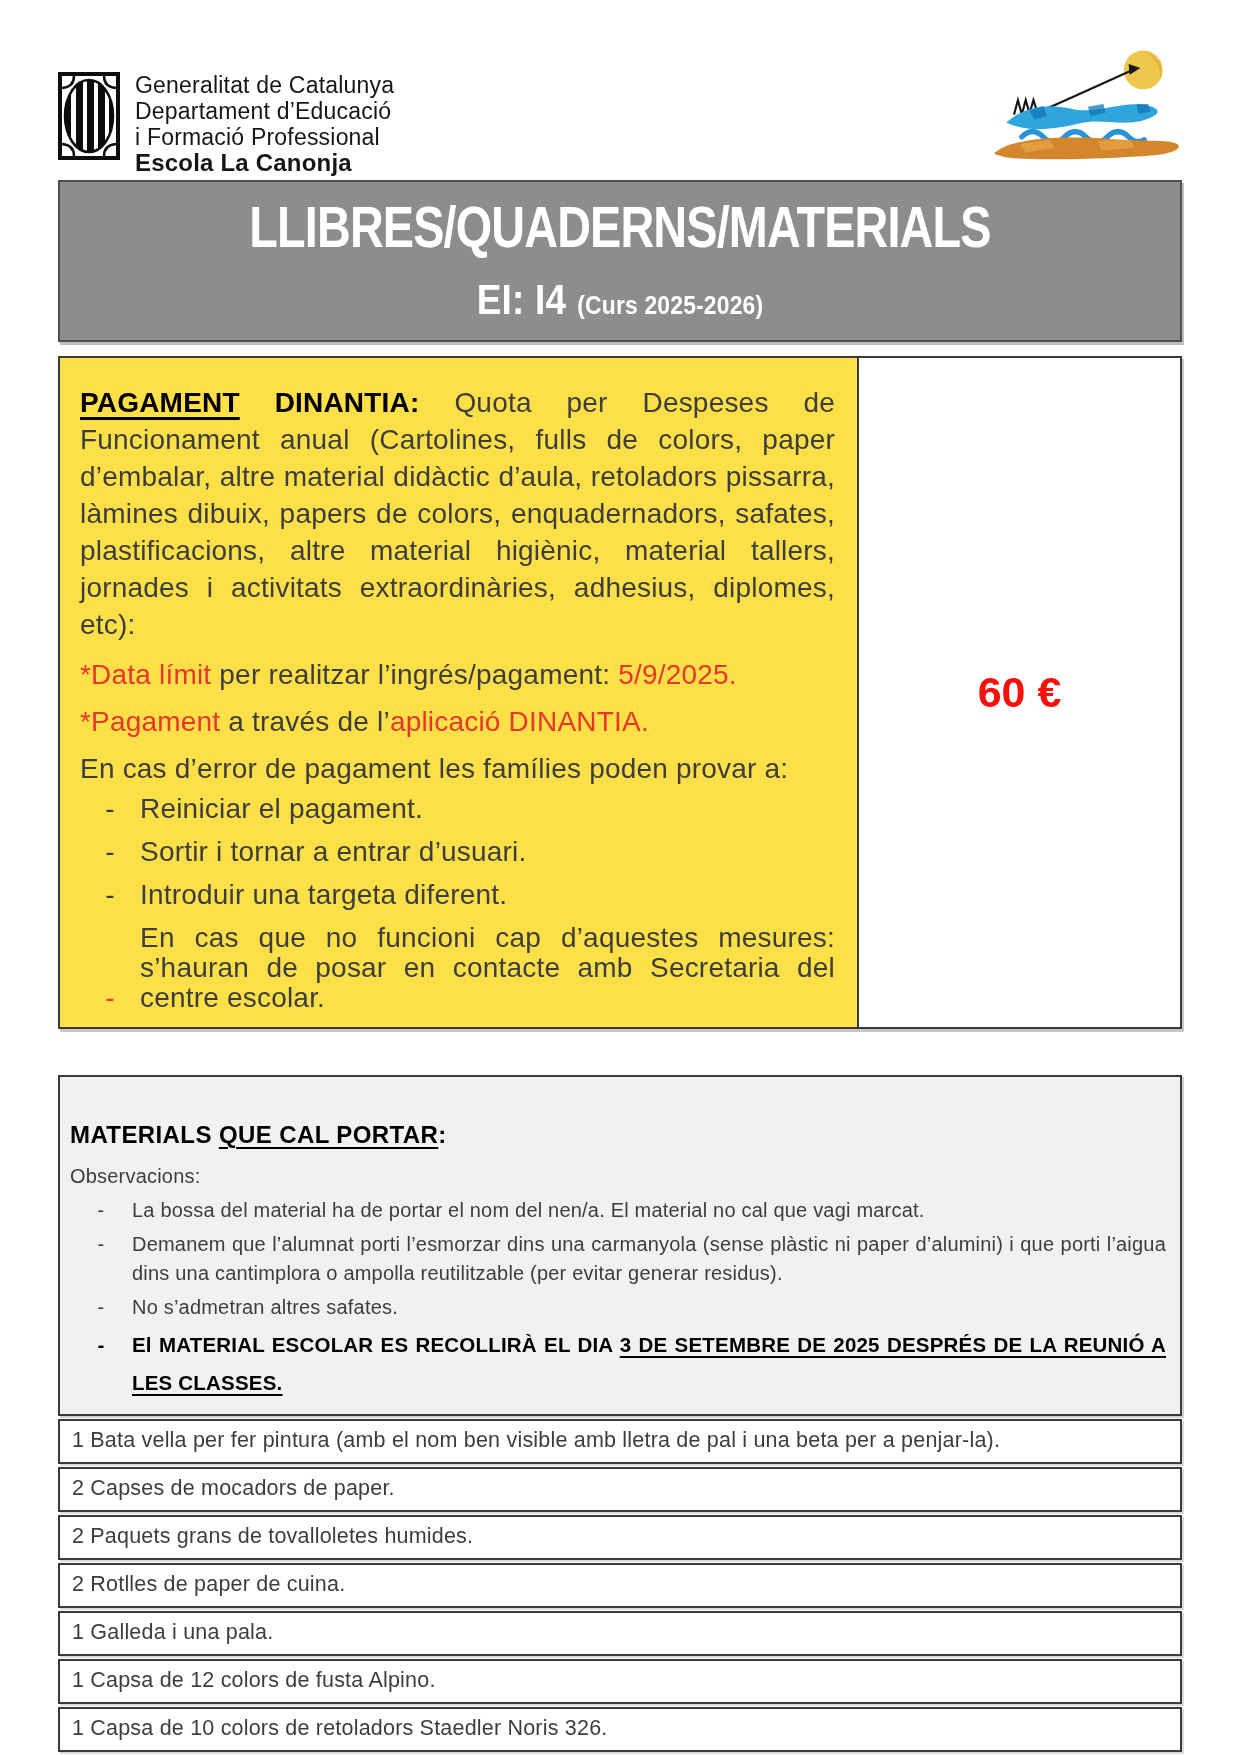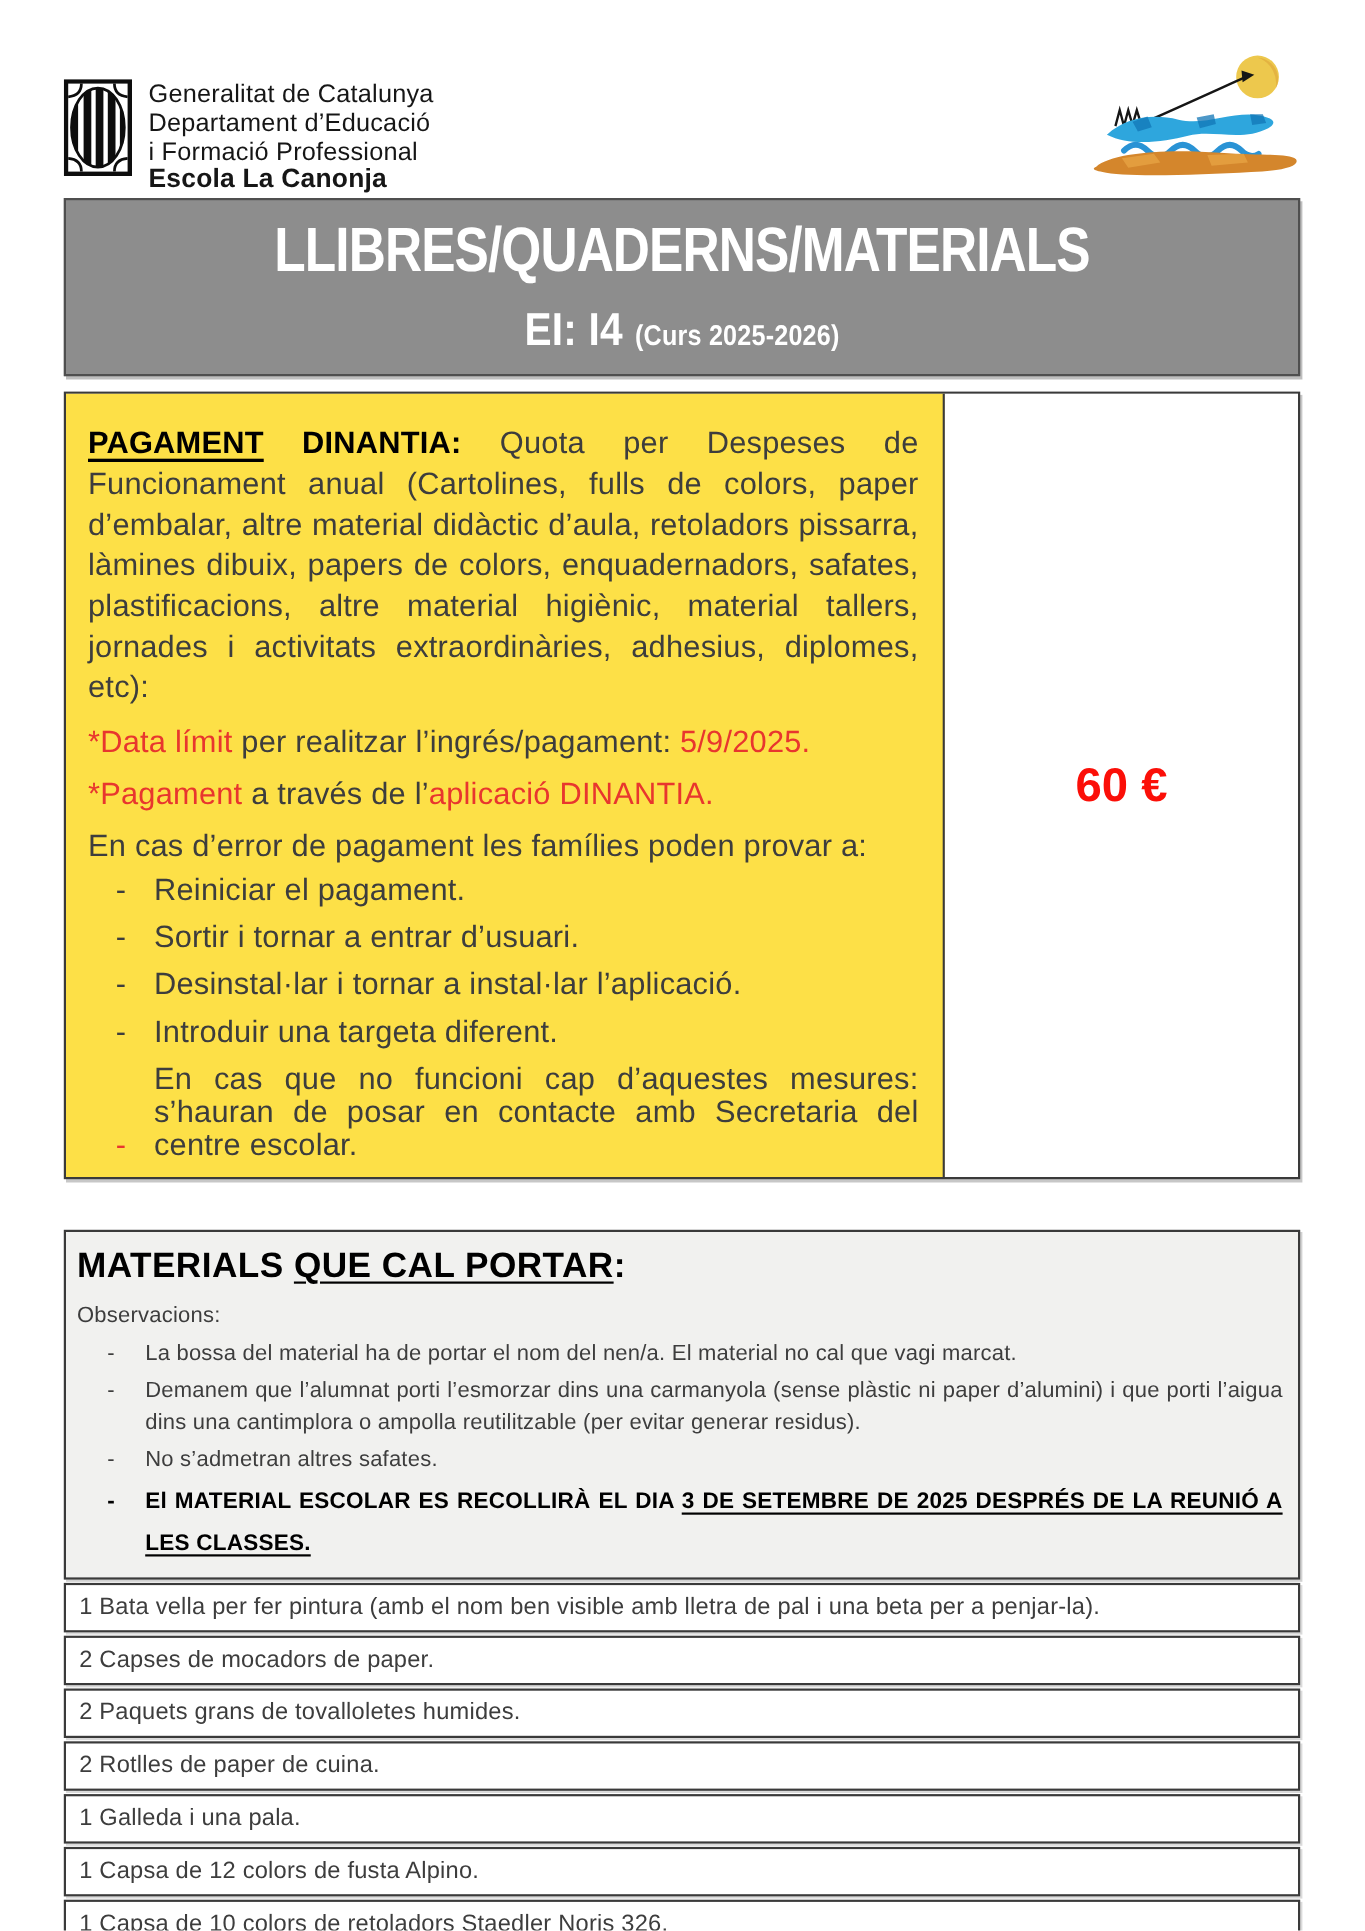--- a/index.html
+++ b/index.html
@@ -36,21 +36,21 @@
   .pline { margin-top:17px; line-height:30px; }
   .dash-item { display:flex; margin-top:7px; line-height:36px;align-items:flex-end; }
   .dash-item::before { content:"-"; flex:0 0 60px; text-align:center; }
   .dash-item.red-marker::before { color:#e8362e; }
   .dash-item .txt { flex:1; }
   .dash-item.tight { line-height:30px; margin-top:10px; text-align:justify; }
 
   
   .materials { margin:46px 59px 0 58px; }
   .mat-head { border:2px solid #3a3a3a; background:#f1f1ef; padding:12px 14px 12px 10px; box-shadow:2px 2px 0 rgba(70,70,70,.25); }
-  .mat-title { font-size:32px; color:#000; letter-spacing:0.4px; }
+  .mat-title { font-size:24px; color:#000; letter-spacing:0.4px;margin-top:32px; }
   .obs-label { margin-top:16px; font-size:20px; }
   .obs-list { margin-top:8px; }
   .obs-item { display:flex; line-height:29px; font-size:20px; margin-top:5px; }
   .obs-item::before { content:"-"; flex:0 0 62px; text-align:center; }
   .obs-item .txt { flex:1; }
   .obs-item .just { text-align:justify; }
   .obs-item.bold-obs { font-weight:bold; color:#000; font-size:20.5px; line-height:38px; margin-top:4px; }
   .obs-item.bold-obs .txt { text-align:justify; }
   .item-row { border:2px solid #3a3a3a; background:#ffffff; margin-top:3px; padding:7px 5px 9px 12px;
               font-size:21.5px; color:#3d3d3d; box-shadow:2px 2px 0 rgba(70,70,70,.2); min-height:43px; }
@@ -127,23 +127,20 @@
         <span>a través de l’</span><span class="red">aplicació DINANTIA.</span>
       </p>
       <p class="pline">En cas d’error de pagament les famílies poden provar a:</p>
       <div class="dash-item">
           <span class="txt">Reiniciar el pagament.</span>
         </div>
       <div class="dash-item">
           <span class="txt">Sortir i tornar a entrar d’usuari.</span>
         </div>
       <div class="dash-item">
-          <span class="txt">Desinstal·lar i tornar a instal·lar l’aplicació.</span>
-        </div>
-      <div class="dash-item">
           <span class="txt">Introduir una targeta diferent.</span>
         </div>
       <div class="dash-item tight red-marker">
           <span class="txt">En cas que no funcioni cap d’aquestes mesures: s’hauran de posar en contacte amb Secretaria del centre escolar.</span>
         </div>
     </div>
     <div class="pay-right">
       <span class="amount">60 €</span>
     </div>
   </section>

